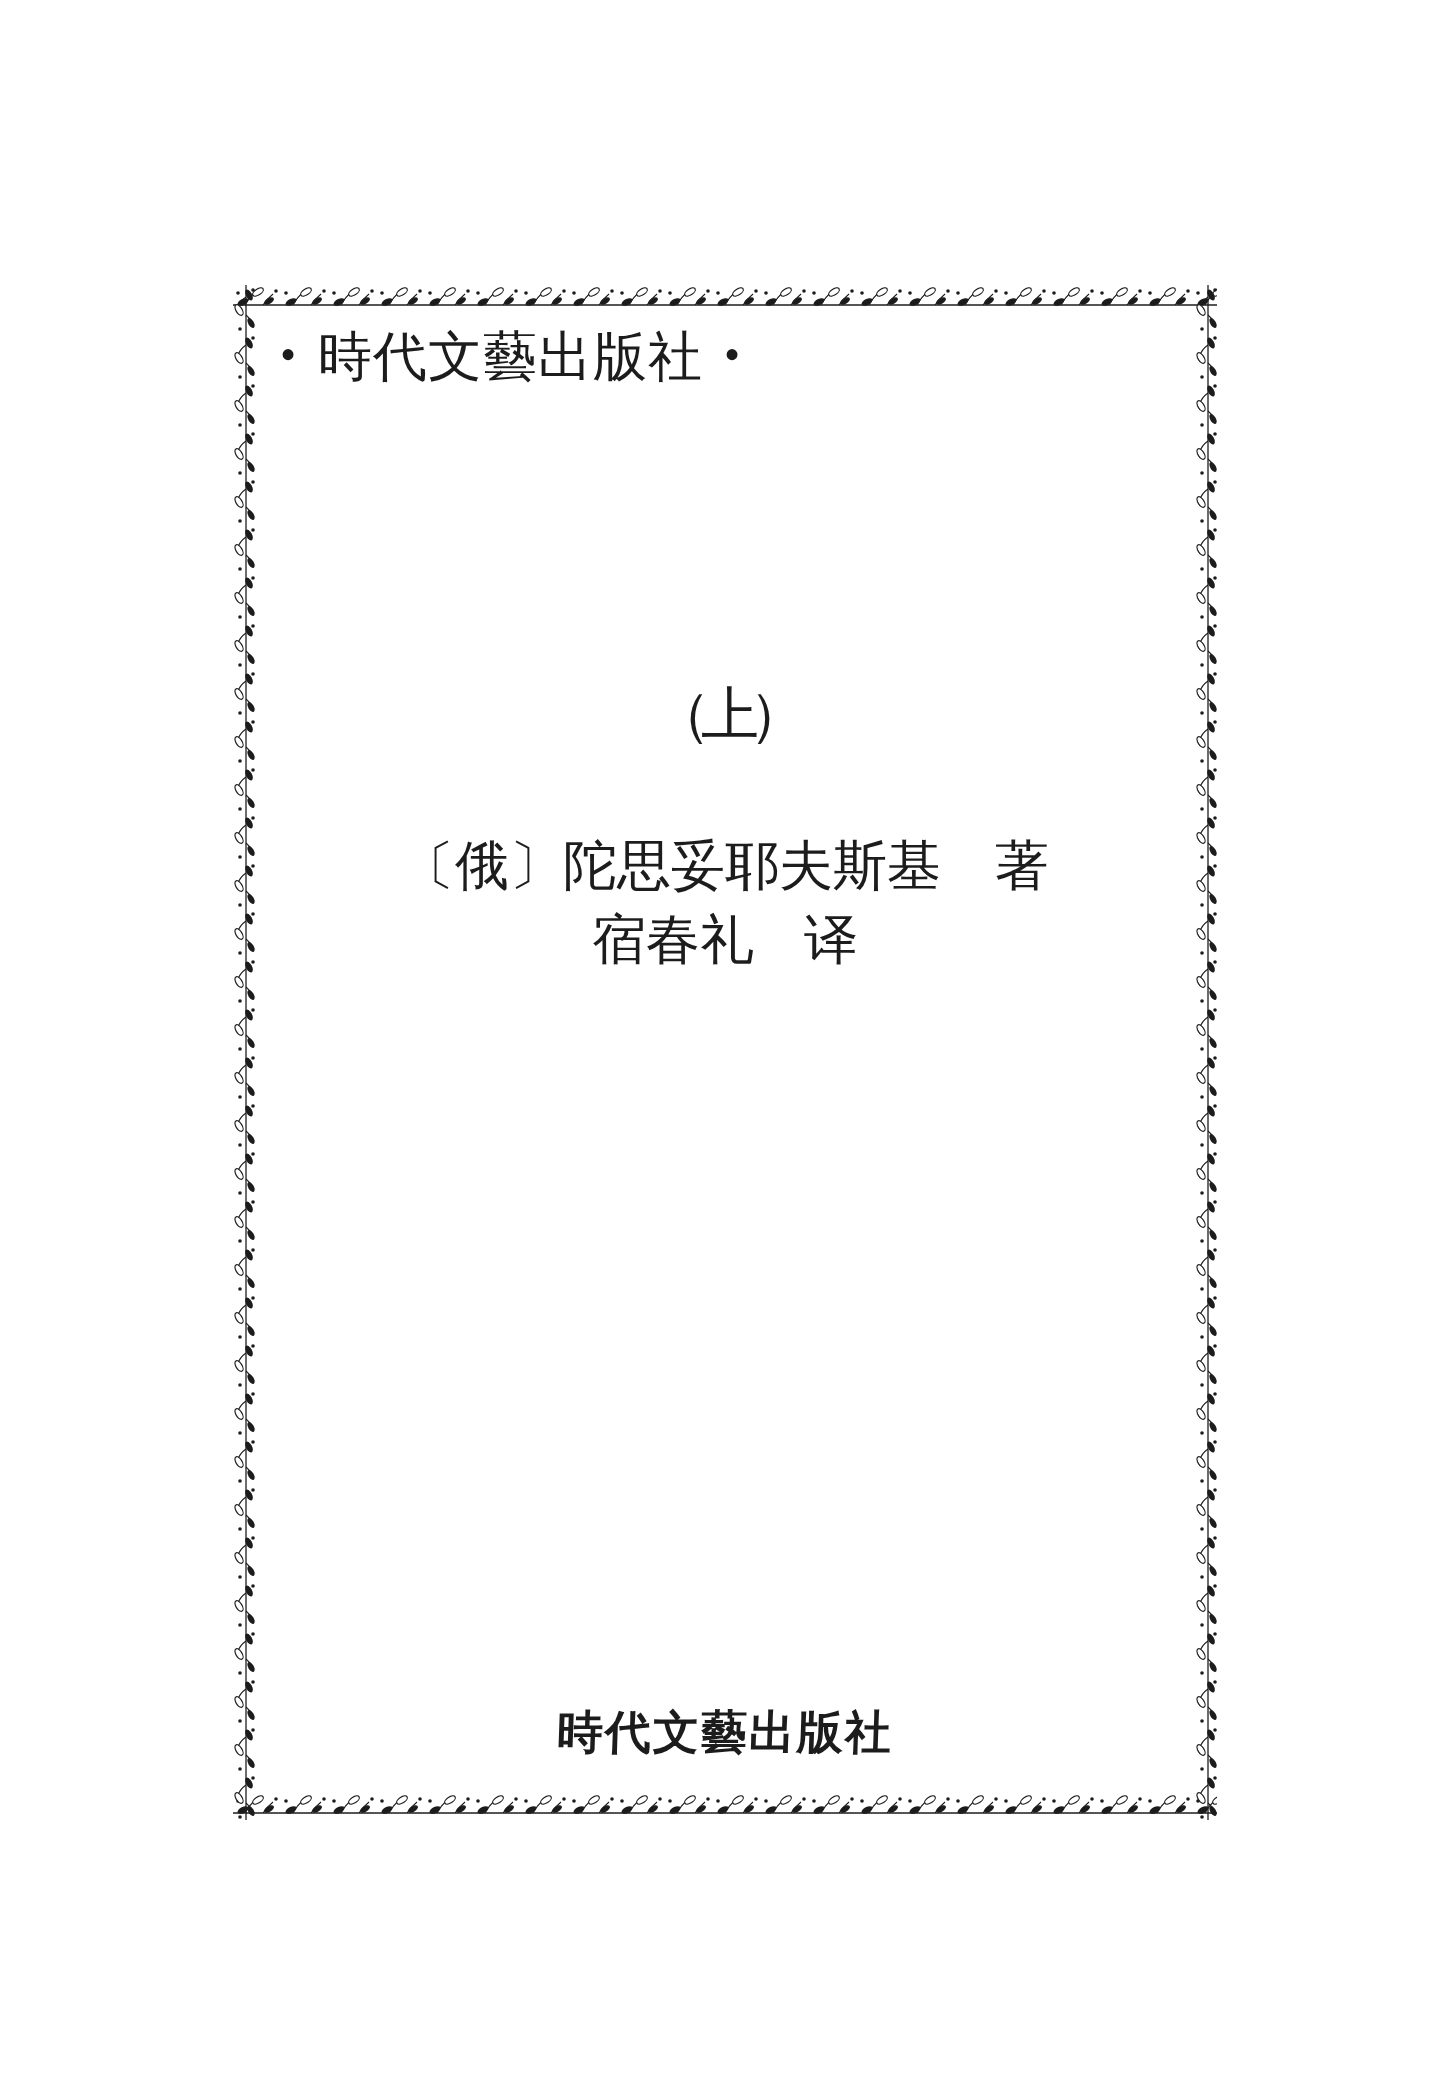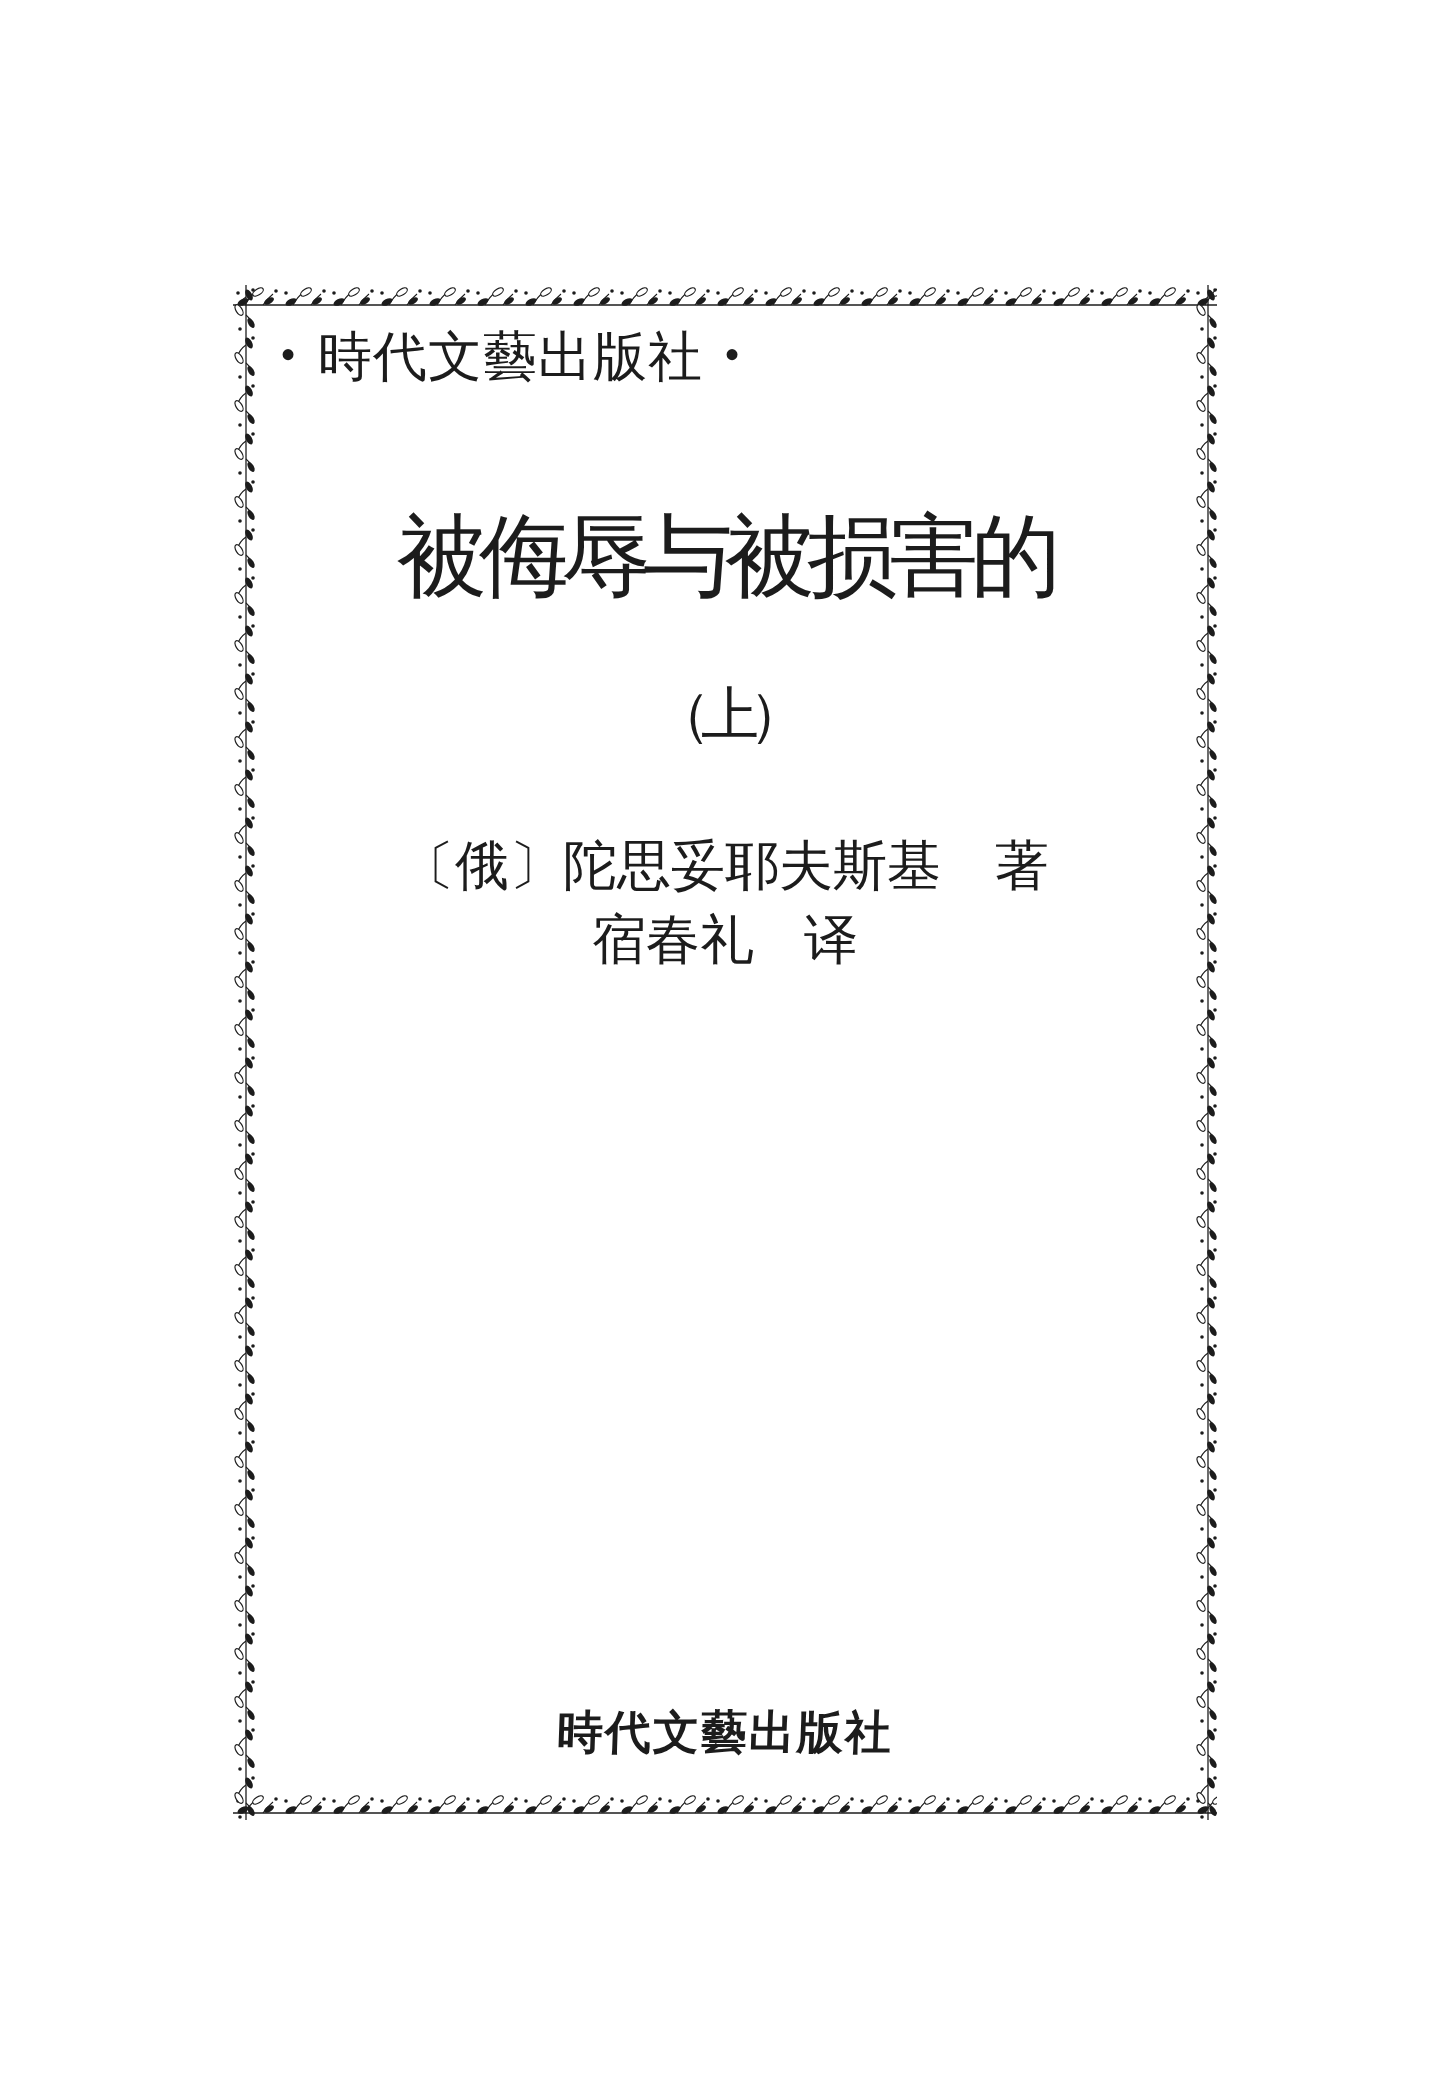--- a/index.html
+++ b/index.html
@@ -86,21 +86,20 @@
       <rect x="958" y="0" width="26" height="1535" fill="url(#vineV)"></rect>
     </svg>
   </div>
 
   <div class="series">
     <span class="dot">•</span>
     <span>時代文藝出版社</span>
     <span class="dot">•</span>
   </div>
 
-  <div class="centered book-title">被侮辱与被损害的</div>
 
   <div class="centered volume">（上）</div>
 
   <div class="centered author-line">
     <span>〔俄〕</span><span>陀思妥耶夫斯基</span><span class="role-gap">著</span>
   </div>
 
   <div class="centered transl-line">
     <span>宿春礼</span><span class="transl-gap">译</span>
   </div>

